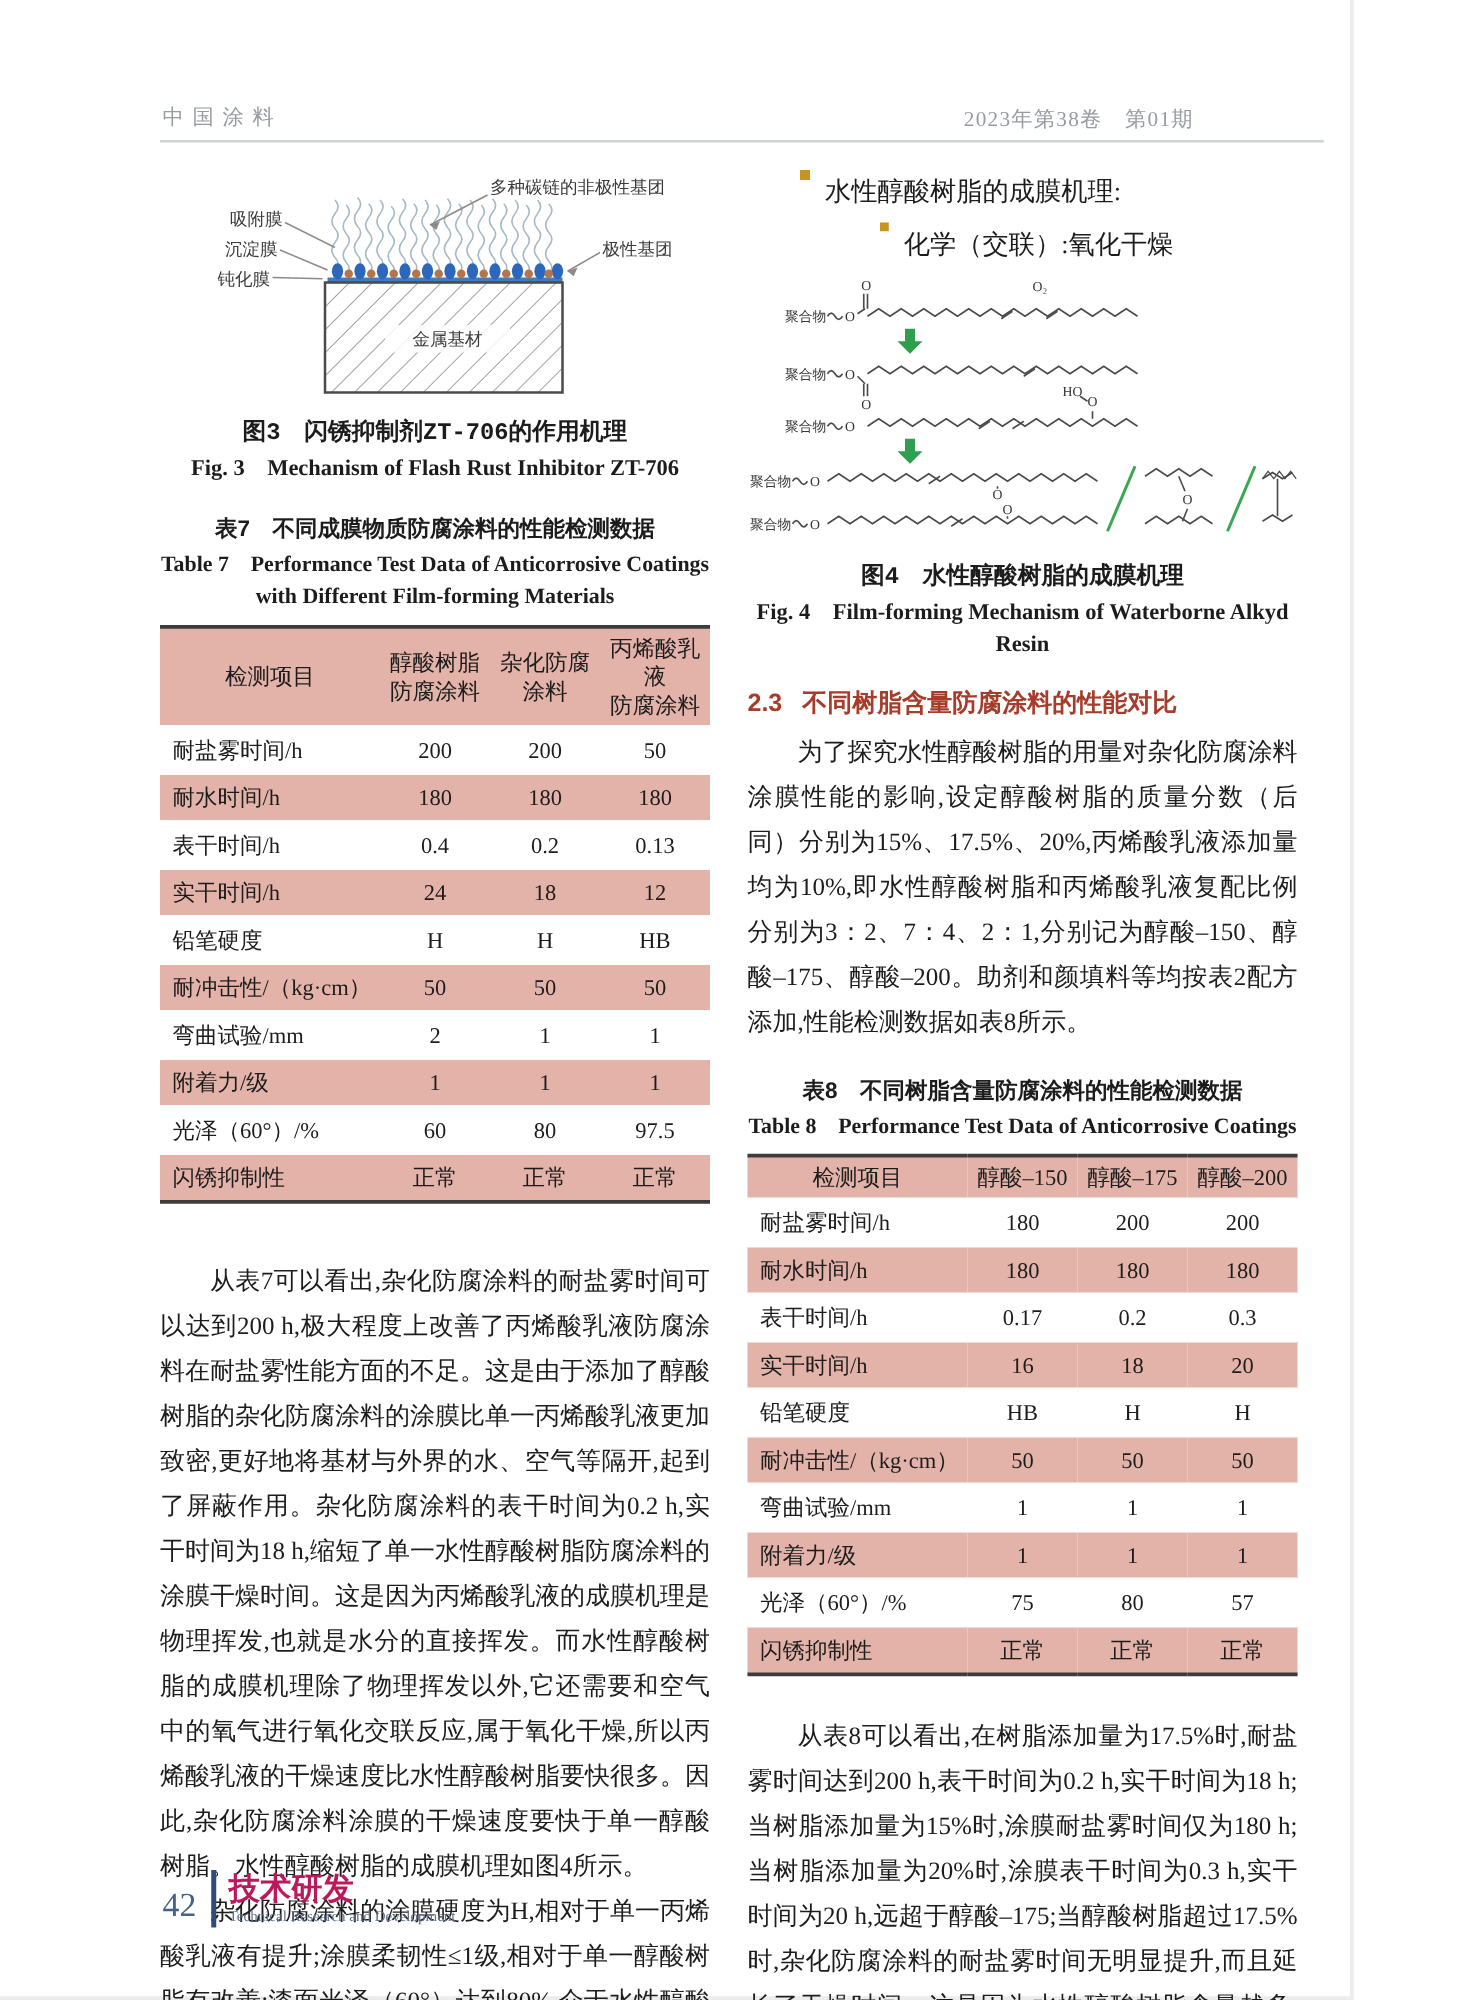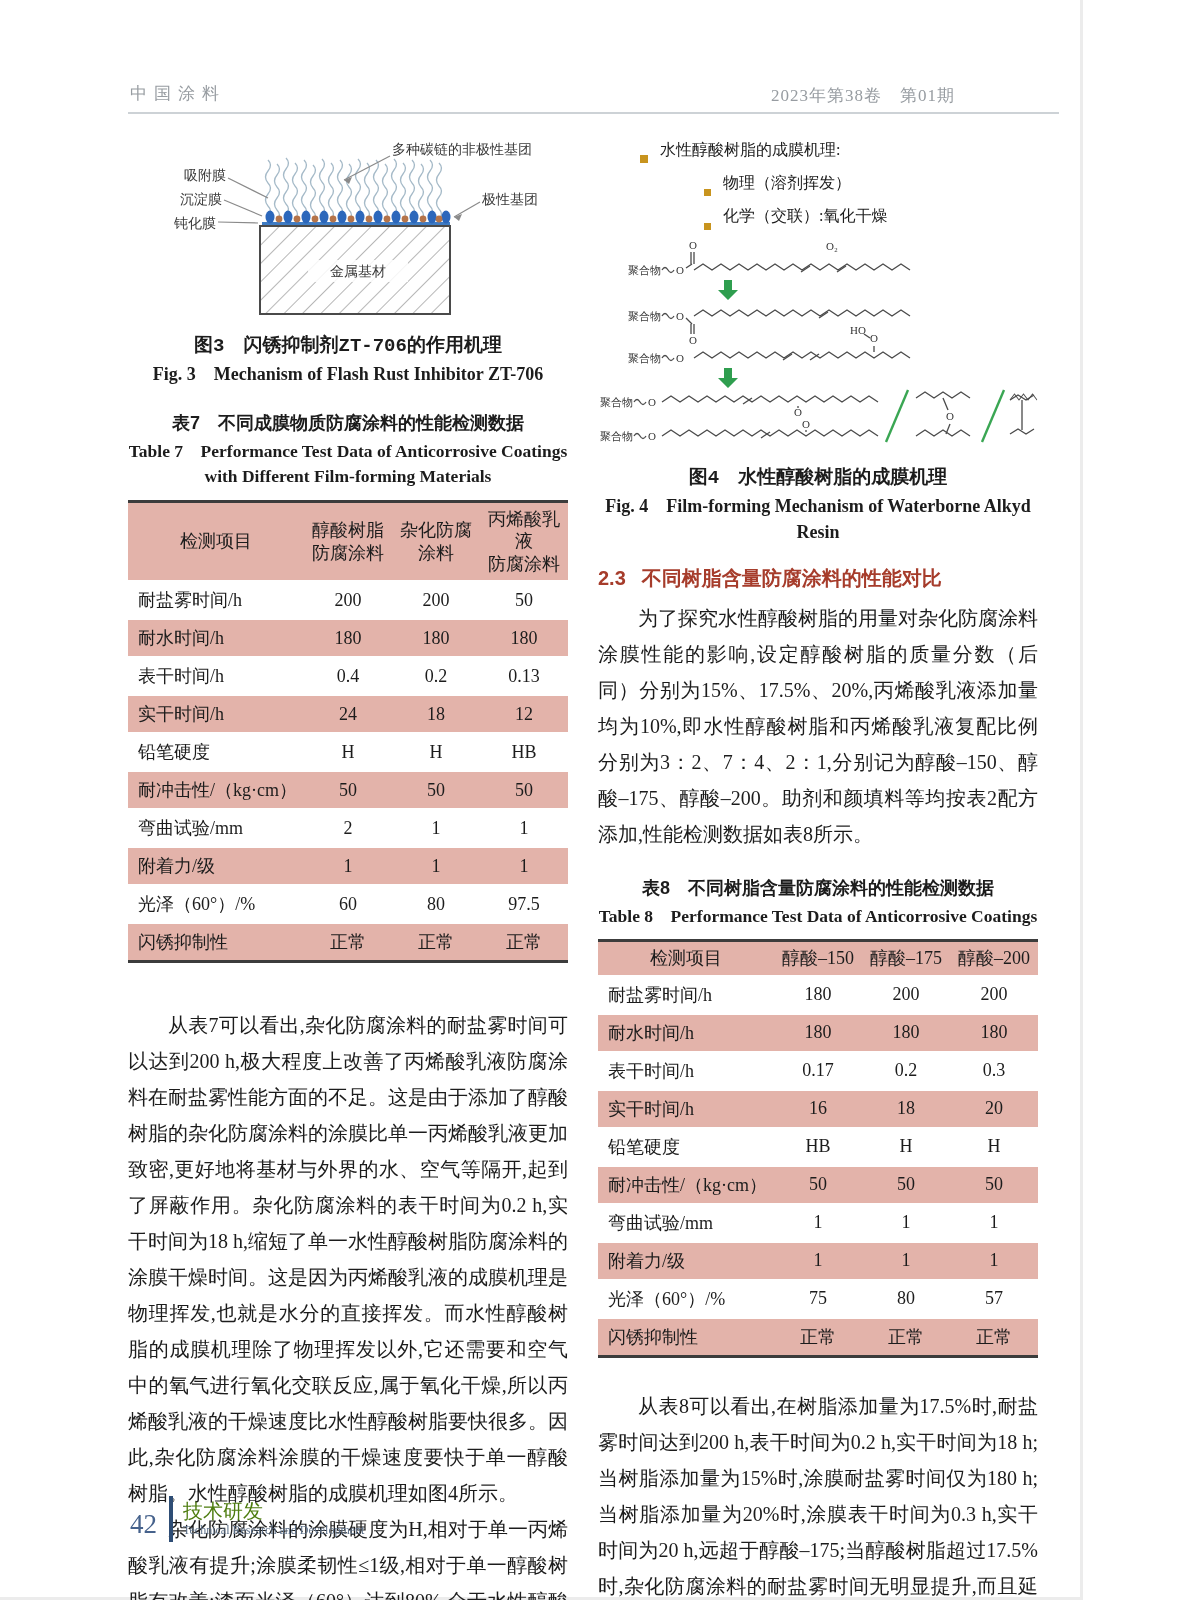--- a/index.html
+++ b/index.html
@@ -28,33 +28,33 @@
   table.perf th{background:#e3b3aa;font-weight:normal;white-space:pre-line;padding:5px 2px;line-height:1.25;}
   table.perf th:first-child{text-align:center;}
   table.perf td{padding:6px 2px;text-align:center;}
   table.perf td:first-child{text-align:left;padding-left:10px;}
   table.perf tbody tr:nth-child(even) td{background:#e3b3aa;}
   table.perf tbody tr td{border-top:2px solid #fff;}
   
   .para{font-size:20px;line-height:36px;text-align:justify;text-indent:2em;margin:0;}
   .mt1{margin-top:44px;} .mt2{margin-top:0px;} .mt3{margin-top:30px;}
   
-  .blt{font-size:16px;line-height:1.7;display:flex;align-items:flex-end;font-family:"Liberation Serif","DejaVu Serif",serif;}
+  .blt{font-size:21px;line-height:1.7;display:flex;align-items:flex-start;font-family:"Liberation Serif","DejaVu Serif",serif;}
   .blt .sq{width:8px;height:8px;background:#c8941e;margin-right:12px;flex:0 0 auto;}
   .blt.lvl1{padding-left:42px;margin-top:2px;}
   .blt.lvl2{padding-left:106px;margin-top:6px;}
   .blt.lvl2 .sq{width:7px;height:7px;}
   
   .sec-h{color:#a63c2b;font-weight:bold;font-size:20px;margin-top:20px;font-family:"Liberation Sans","DejaVu Sans",sans-serif;}
   .sec-h .num{margin-right:16px;}
   
   #footer{position:absolute;left:130px;top:1496px;display:flex;align-items:center;}
   .pg-num{font-size:27px;color:#46628c;margin-right:12px;margin-top:10px;text-align:right;}
   .ft-bar{width:4px;height:46px;background:#2e4d75;margin-right:10px;}
-  .ft-cn{font-size:20px;font-weight:normal;color:#4d7c0f;font-family:"Liberation Sans","DejaVu Sans",sans-serif;line-height:1.2;}
+  .ft-cn{font-size:25px;font-weight:bold;color:#be185d;font-family:"Liberation Sans","DejaVu Sans",sans-serif;line-height:1.2;}
   .ft-en{font-size:12px;color:#5c7089;line-height:1.3;}
   
   text{font-family:"Liberation Serif","DejaVu Serif",serif;}
   .svgcn{font-size:14px;fill:#3a3a3a;}
   .svgcn-sm{font-size:11px;fill:#3a3a3a;}
   .atom{font-size:11px;fill:#333;}
   .chain{fill:none;stroke:#4a4a4a;stroke-width:1.3;}
   .ptr{stroke:#8a8a8a;stroke-width:1.2;fill:none;}
 </style>
 </head>
@@ -241,24 +241,20 @@
   </div>
 
   <div class="col" id="col-right">
 
     <div class="blt lvl1">
       <span class="sq"></span>
       <span>水性醇酸树脂的成膜机理:</span>
     </div>
     <div class="blt lvl2">
       <span class="sq"></span>
-      <span>物理（溶剂挥发）</span>
-    </div>
-    <div class="blt lvl2">
-      <span class="sq"></span>
       <span>化学（交联）:氧化干燥</span>
     </div>
 
     <svg class="figsvg" width="442" height="212" viewBox="0 0 442 212" style="margin-top:8px;">
       <defs>
         <path id="zz13" d="M0 0l9 -6l9 6l9 -6l9 6l9 -6l9 6l9 -6l9 6l9 -6l9 6l9 -6l9 6l9 -6l9 6l9 -6l9 6l9 -6l9 6l9 -6l9 6l9 -6l9 6l9 -6l9 6" fill="none" stroke="#4a4a4a" stroke-width="1.3"></path>
         <path id="zz5" d="M0 0l9 -6l9 6l9 -6l9 6l9 -6l9 6l9 -6l9 6l9 -6l9 6" fill="none" stroke="#4a4a4a" stroke-width="1.3"></path>
         <path id="zz3" d="M0 0l9 -6l9 6l9 -6l9 6l9 -6l9 6" fill="none" stroke="#4a4a4a" stroke-width="1.3"></path>
       </defs>
 

